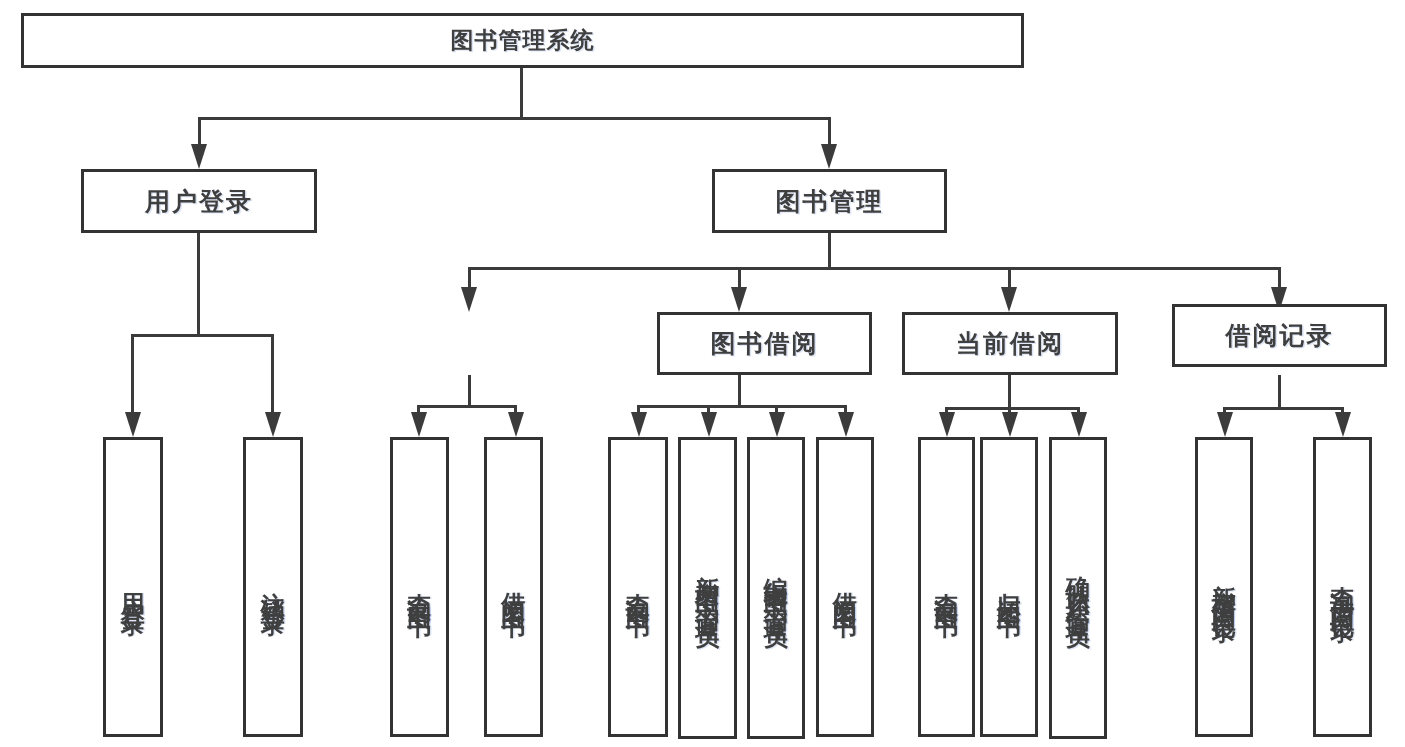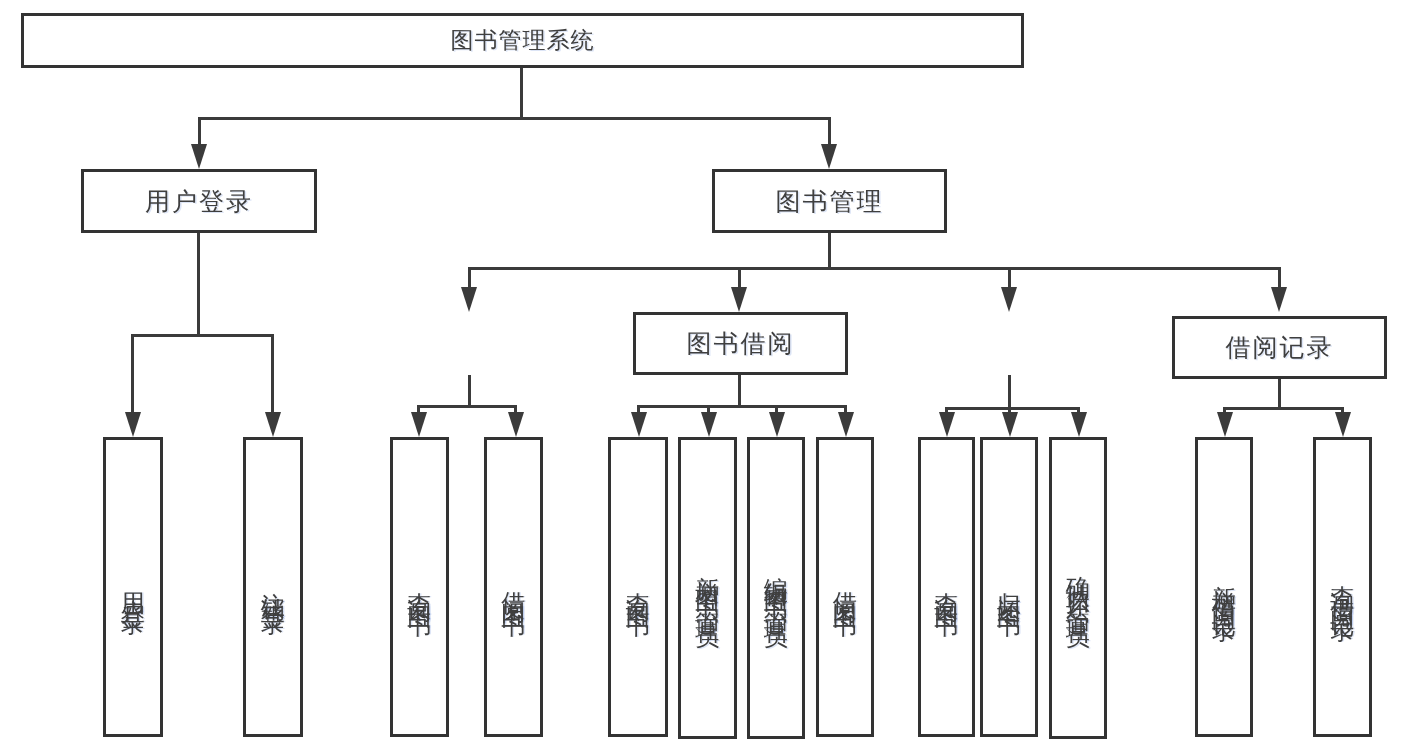--- a/index.html
+++ b/index.html
@@ -2,21 +2,21 @@
 <html><head>
 <meta charset="utf-8">
 <style>
   html,body{margin:0;padding:0;background:#ffffff;}
   #canvas{
     position:relative;width:1405px;height:747px;background:#ffffff;overflow:hidden;
     font-family:"Liberation Sans","DejaVu Sans",sans-serif;color:#3d3d3d;
   }
   .box{
     position:absolute;background:#ffffff;border:3px solid #333333;box-sizing:border-box;
-    display:flex;align-items:center;justify-content:center;z-index:2;
+    display:flex;align-items:center;justify-content:center;z-index:2;font-weight:bold;
   }
   .lbl{
     font-size:25px;letter-spacing:2px;color:#3f3f3f;white-space:nowrap;
     text-shadow:1.5px .5px 0 rgba(120,150,220,.25);
   }
   .root-lbl{font-size:23px;letter-spacing:1px;}
   .vlbl{
     writing-mode:vertical-rl;text-orientation:mixed;
     font-size:24px;letter-spacing:7px;line-height:1.15;color:#3f3f3f;
     text-shadow:1.5px .5px 0 rgba(120,150,220,.25);
@@ -44,24 +44,27 @@
     <span class="lbl root-lbl">图书管理系统</span>
   </div>
 
   <div class="box" style="left:81px;top:169px;width:236px;height:64px;">
     <span class="lbl">用户登录</span>
   </div>
   <div class="box" style="left:712px;top:169px;width:235px;height:64px;">
     <span class="lbl">图书管理</span>
   </div>
 
-  <div class="box" style="left:633px;top:312px;width:215px;height:63px;">
+  <div class="box" style="left:657px;top:312px;width:215px;height:63px;">
     <span class="lbl">图书借阅</span>
   </div>
-  <div class="box" style="left:1172px;top:316px;width:215px;height:63px;">
+  <div class="box" style="left:902px;top:312px;width:216px;height:63px;">
+    <span class="lbl">当前借阅</span>
+  </div>
+  <div class="box" style="left:1172px;top:304px;width:215px;height:63px;">
     <span class="lbl">借阅记录</span>
   </div>
 
   <div class="box" style="left:103px;top:437px;width:60px;height:300px;">
     <span class="vlbl">用户登录</span>
   </div>
   <div class="box" style="left:243px;top:437px;width:60px;height:300px;">
     <span class="vlbl">注销登录</span>
   </div>
 

